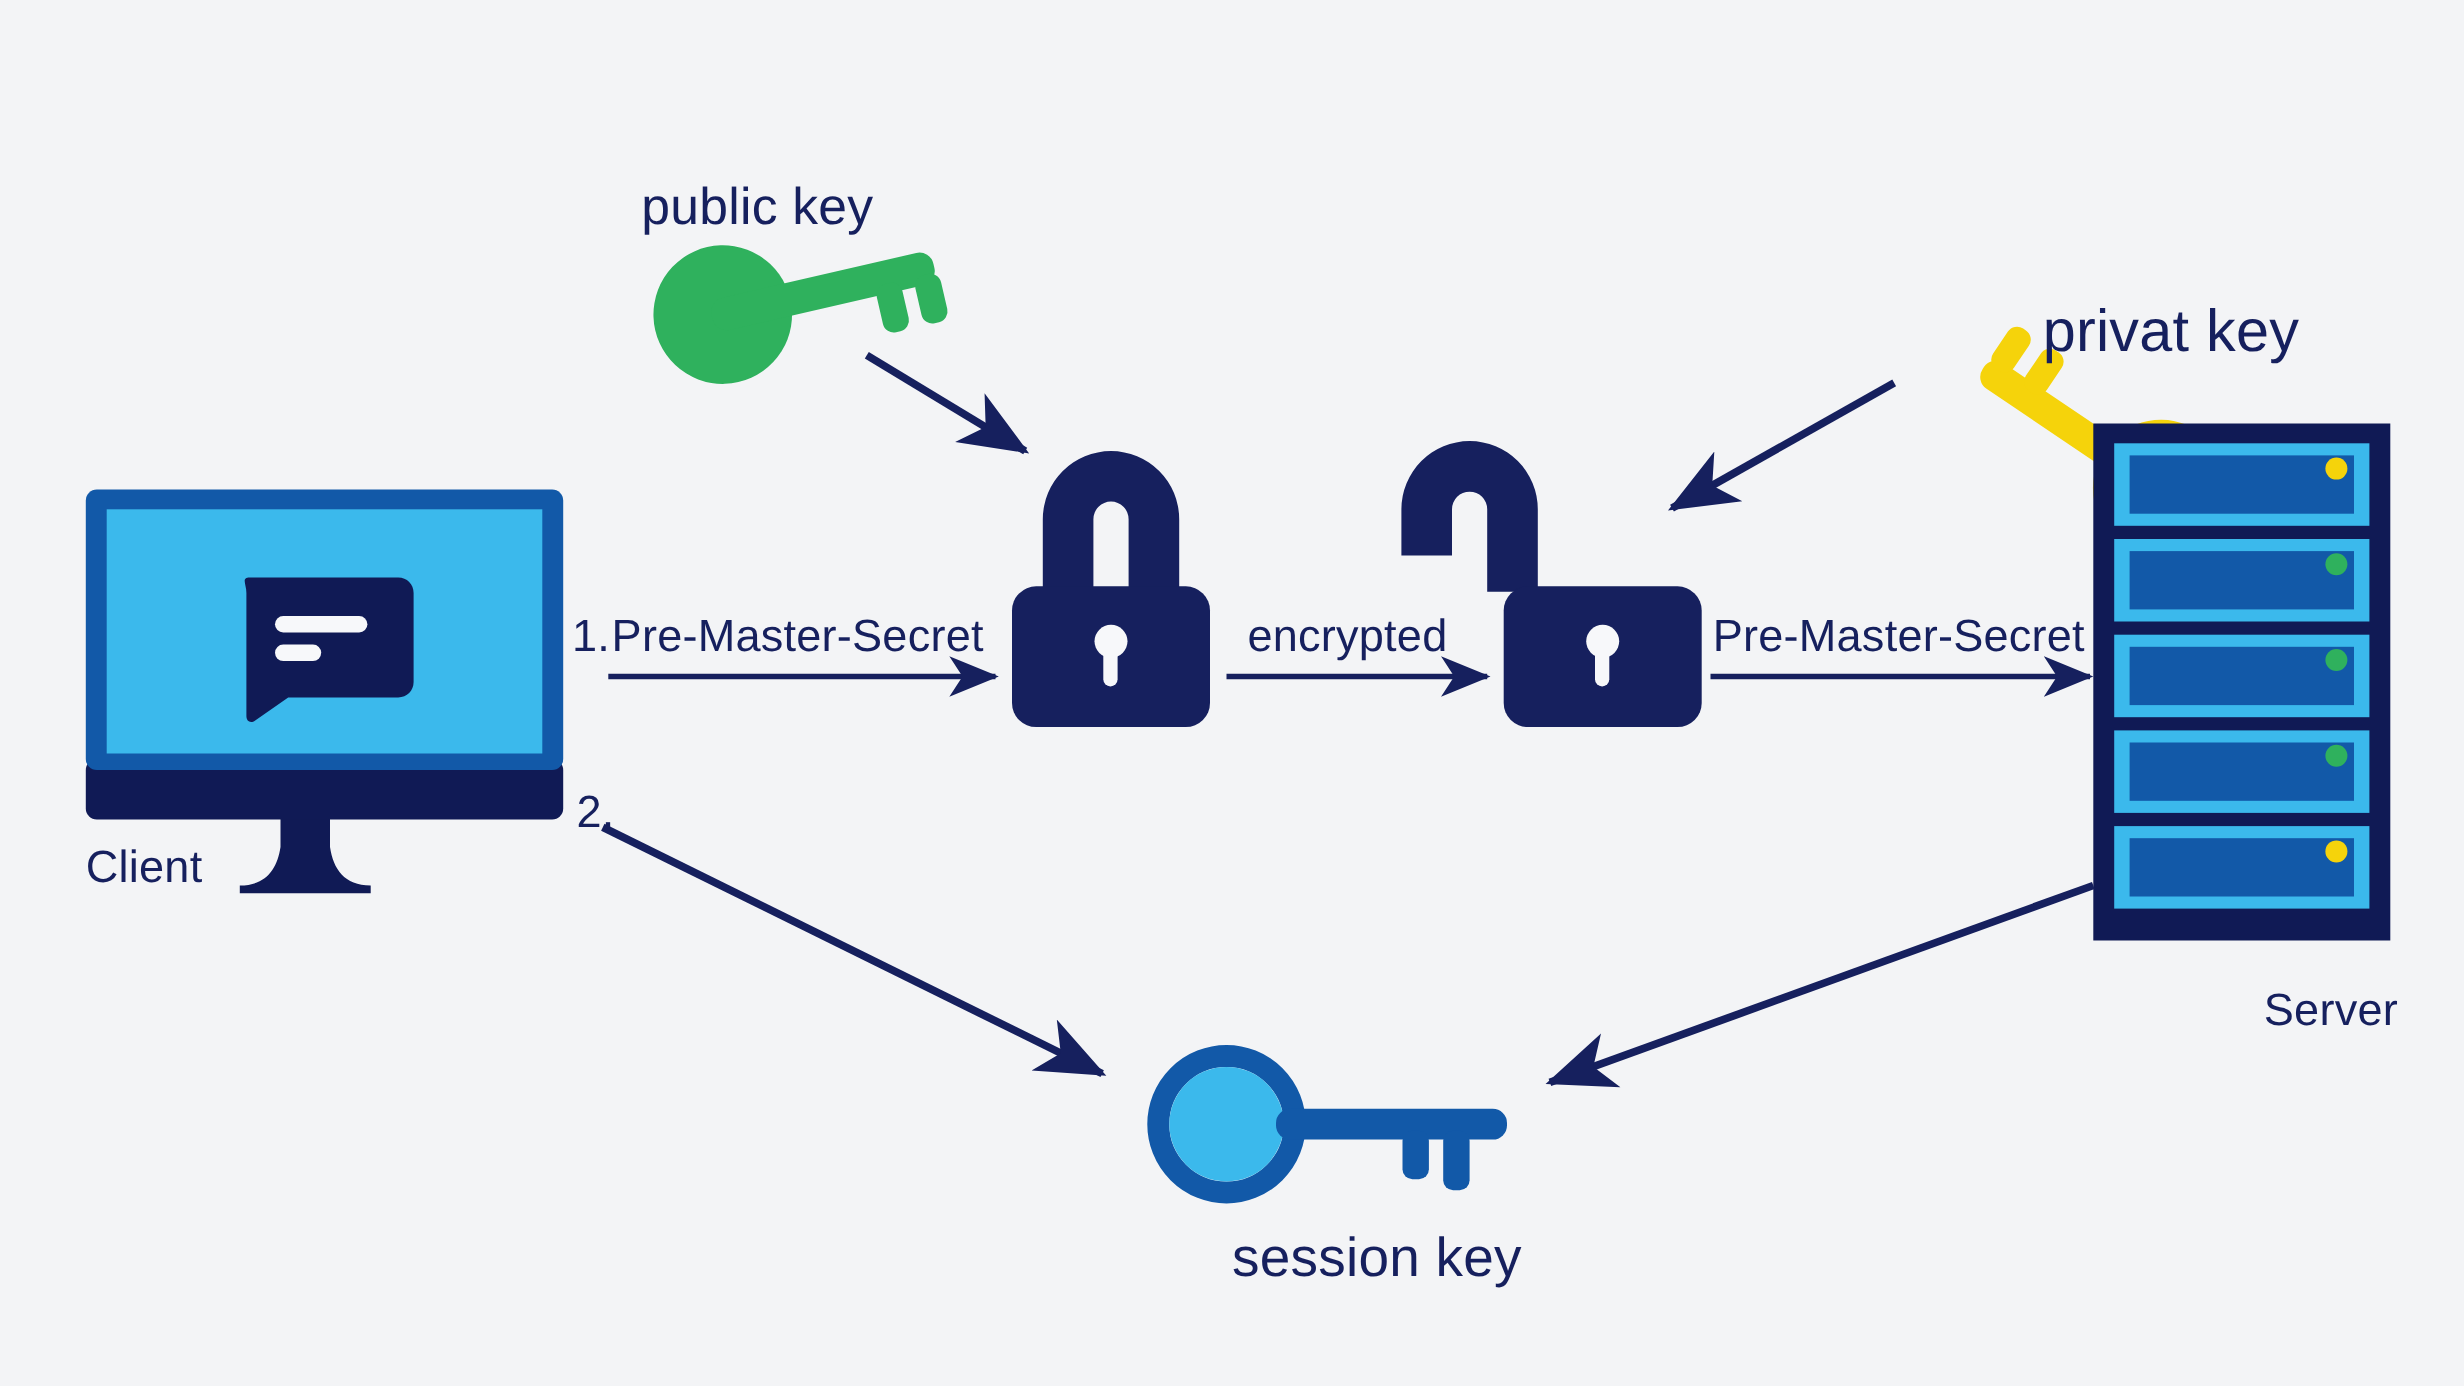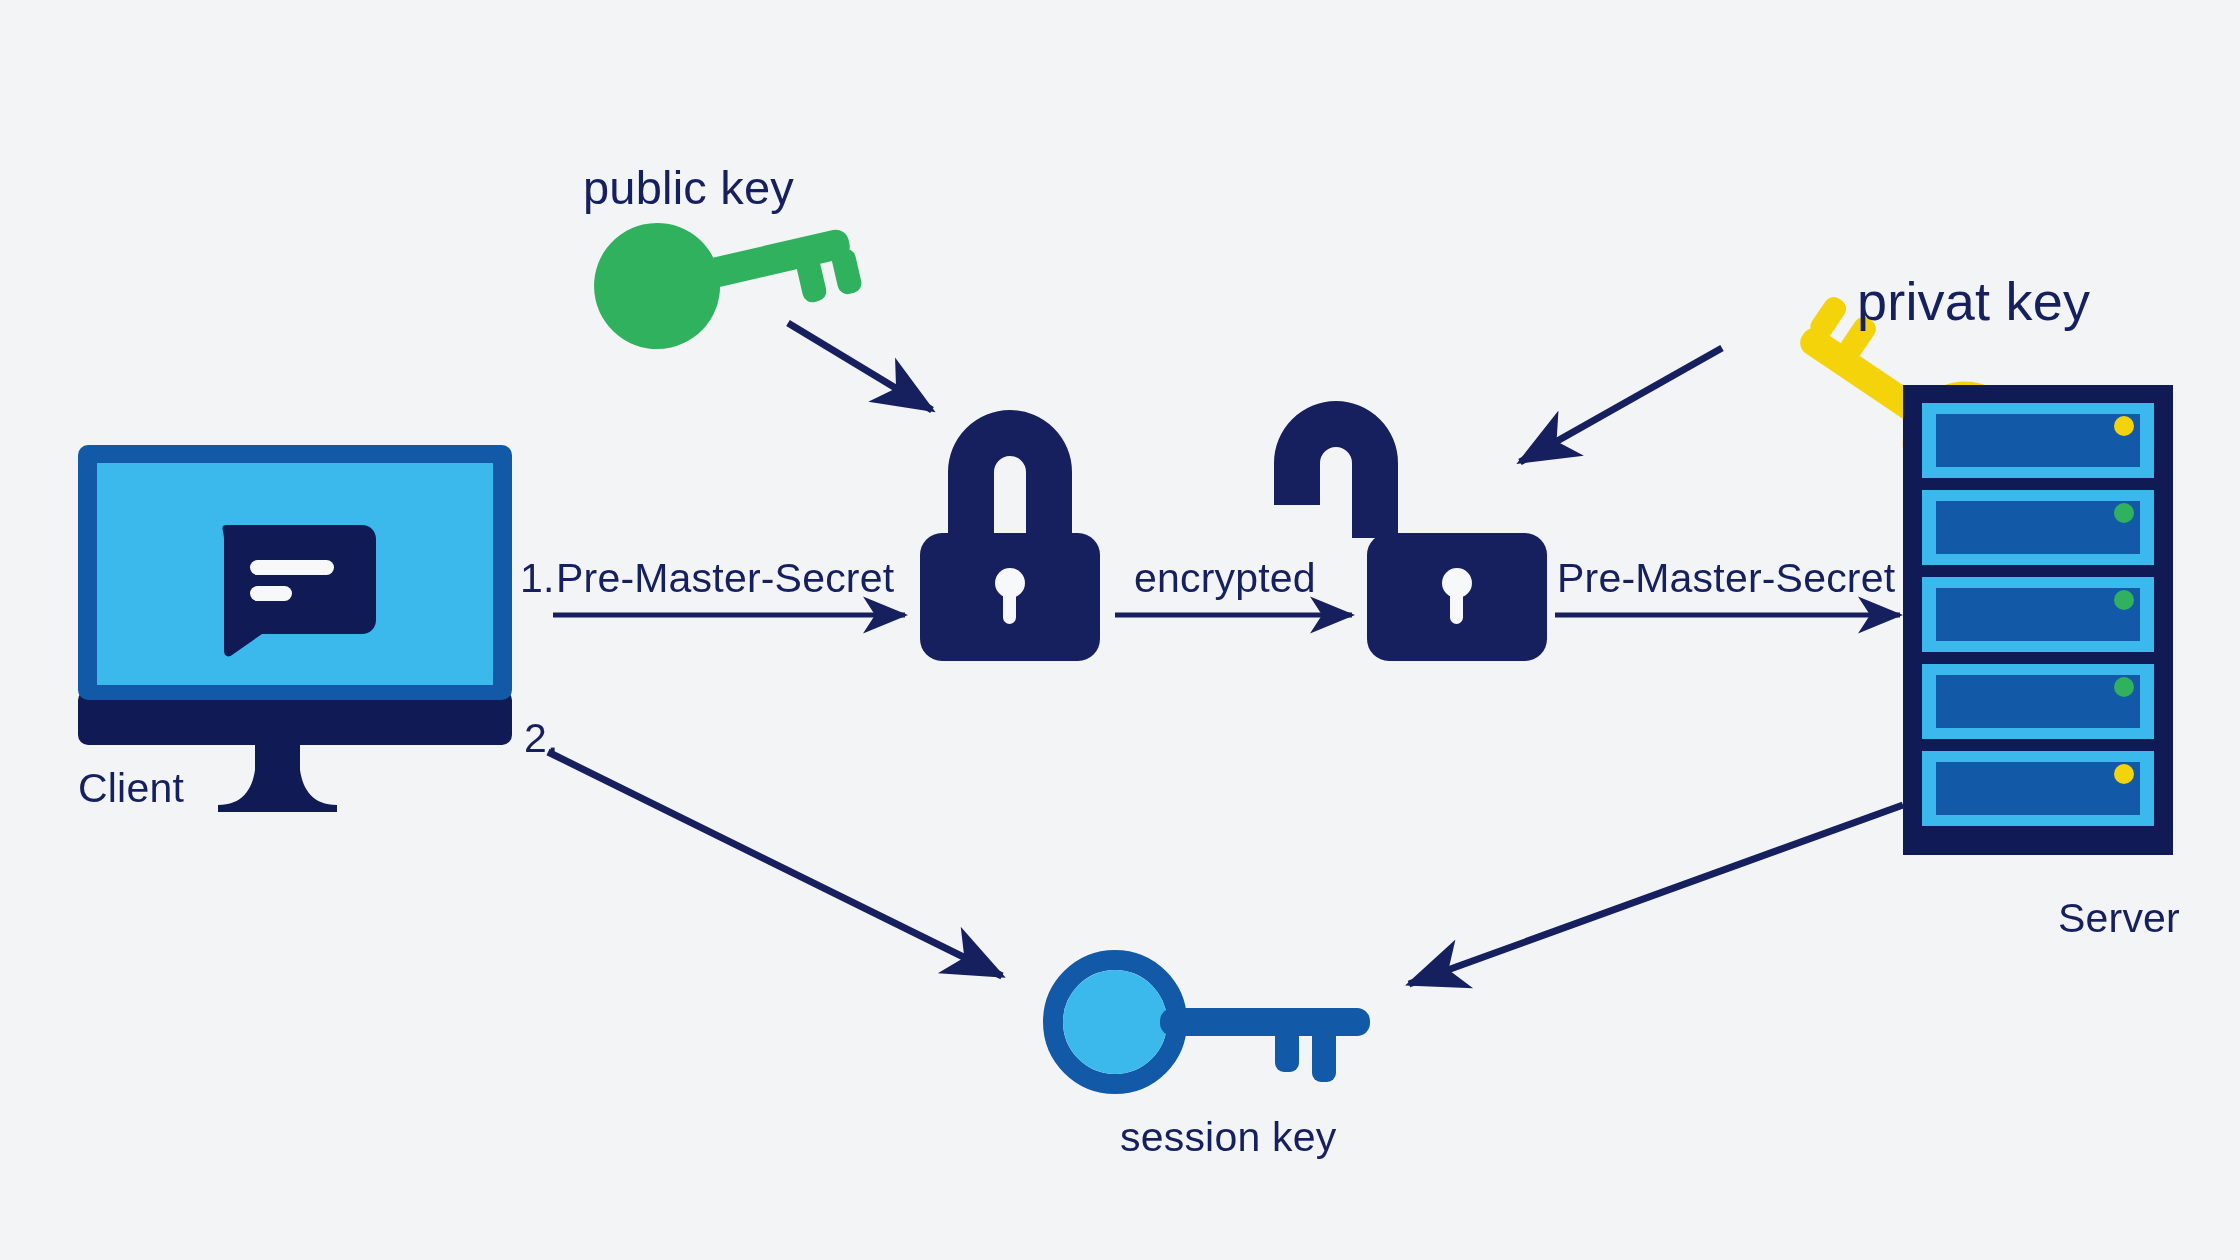--- a/index.html
+++ b/index.html
@@ -148,21 +148,21 @@
   </svg>
 
   <div class="dlabel" style="left:583px; top:160px; font-size:47px;">public key</div>
 
   <div class="dlabel" style="left:1857px; top:270px; font-size:54px;">privat key</div>
 
   <div class="dlabel" style="left:78px; top:765px; font-size:41px;text-align:center;">Client</div>
 
   <div class="dlabel" style="left:2058px; top:874px; font-size:41px;margin-top:21px;">Server</div>
 
-  <div class="dlabel" style="left:1120px; top:1114px; font-size:41px;">session key</div>
+  <div class="dlabel" style="left:1120px; top:1114px; font-size:50px;">session key</div>
 
   <div class="dlabel" style="left:520px; top:555px; font-size:41px;">1.</div>
 
   <div class="dlabel" style="left:556px; top:555px; font-size:41px;">Pre-Master-Secret</div>
 
   <div class="dlabel" style="left:1134px; top:555px; font-size:41px;">encrypted</div>
 
   <div class="dlabel" style="left:1557px; top:555px; font-size:41px;">Pre-Master-Secret</div>
 
   <div class="dlabel" style="left:524px; top:715px; font-size:41px;">2.</div>

